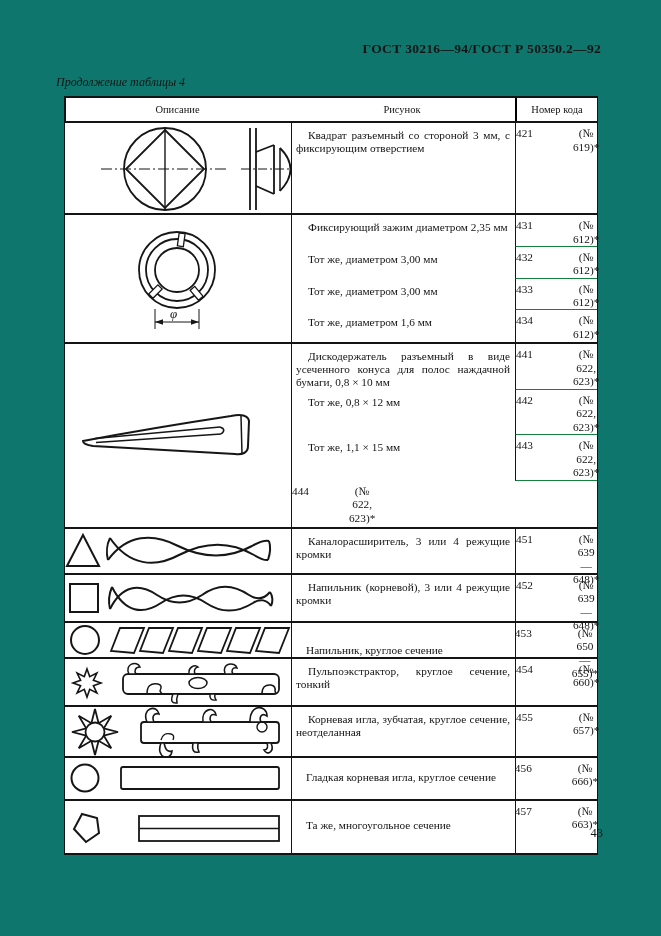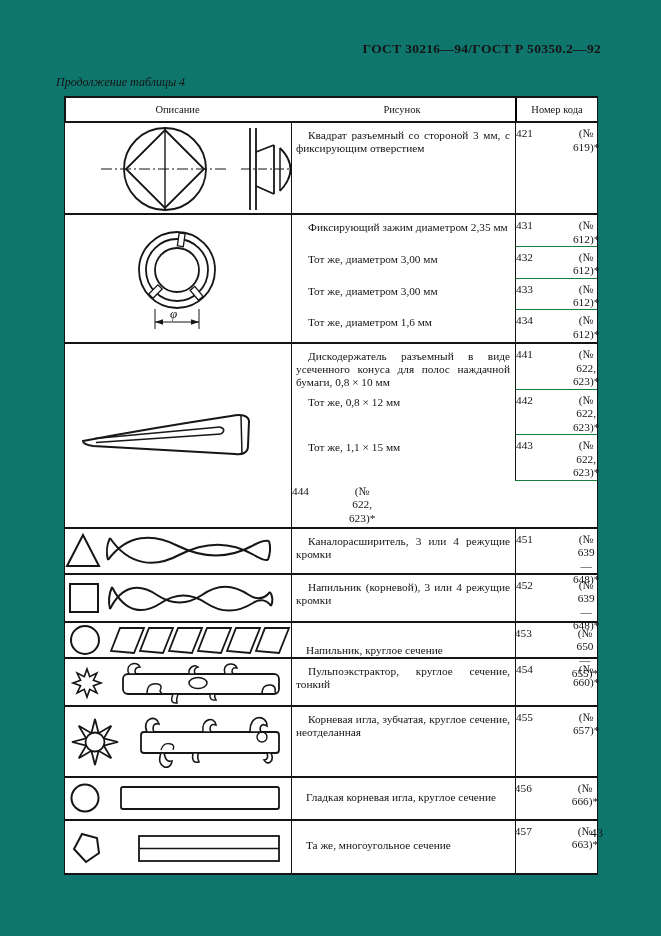--- a/index.html
+++ b/index.html
@@ -271,21 +271,21 @@
         <div class="subrow">
           <div class="desc">Пульпоэкстрактор, круглое сечение, тонкий</div>
           <div class="code">
             <div>454</div>
             <div>(№ 660)*</div>
           </div>
         </div>
       </div>
     </div>
 
-    <div class="trow" style="height:71px">
+    <div class="trow" style="height:51px">
       <div class="figcell">
         <svg width="226" height="71" viewBox="0 0 226 71">
           <g stroke="#161616" fill="none">
             <polygon points="30,13 33.6,27.2 46.3,19.7 38.8,32.4 53,36 38.8,39.6 46.3,52.3 33.6,44.8 30,59 26.4,44.8 13.7,52.3 21.2,39.6 7,36 21.2,32.4 13.7,19.7 26.4,27.2" stroke-width="1.8"></polygon>
             <circle cx="30" cy="36" r="9.5" fill="#fff" stroke-width="1.8"></circle>
             <rect x="76" y="26" width="138" height="21" rx="3" fill="#fff" stroke-width="1.8"></rect>
             <path d="M82,26 C76,12 92,8 94,18 C88,16 87,22 89,26 Z" fill="#fff" stroke-width="1.6"></path>
             <path d="M138,26 C136,12 150,10 151,19 C145,17 144,22 146,26 Z" fill="#fff" stroke-width="1.6"></path>
             <path d="M185,26 C184,8 202,8 202,20 C196,16 194,22 196,26 Z" fill="#fff" stroke-width="1.6"></path>
             <circle cx="197" cy="31" r="5" stroke-width="1.4"></circle>

